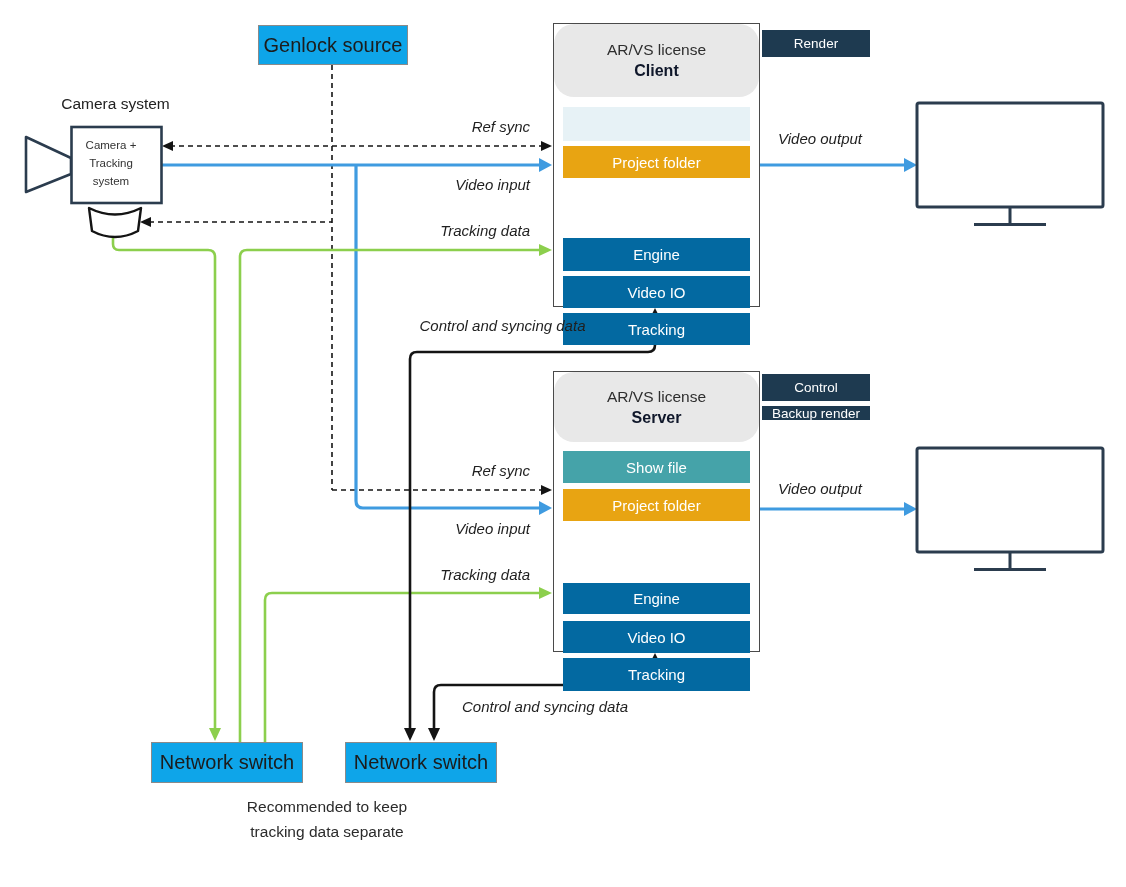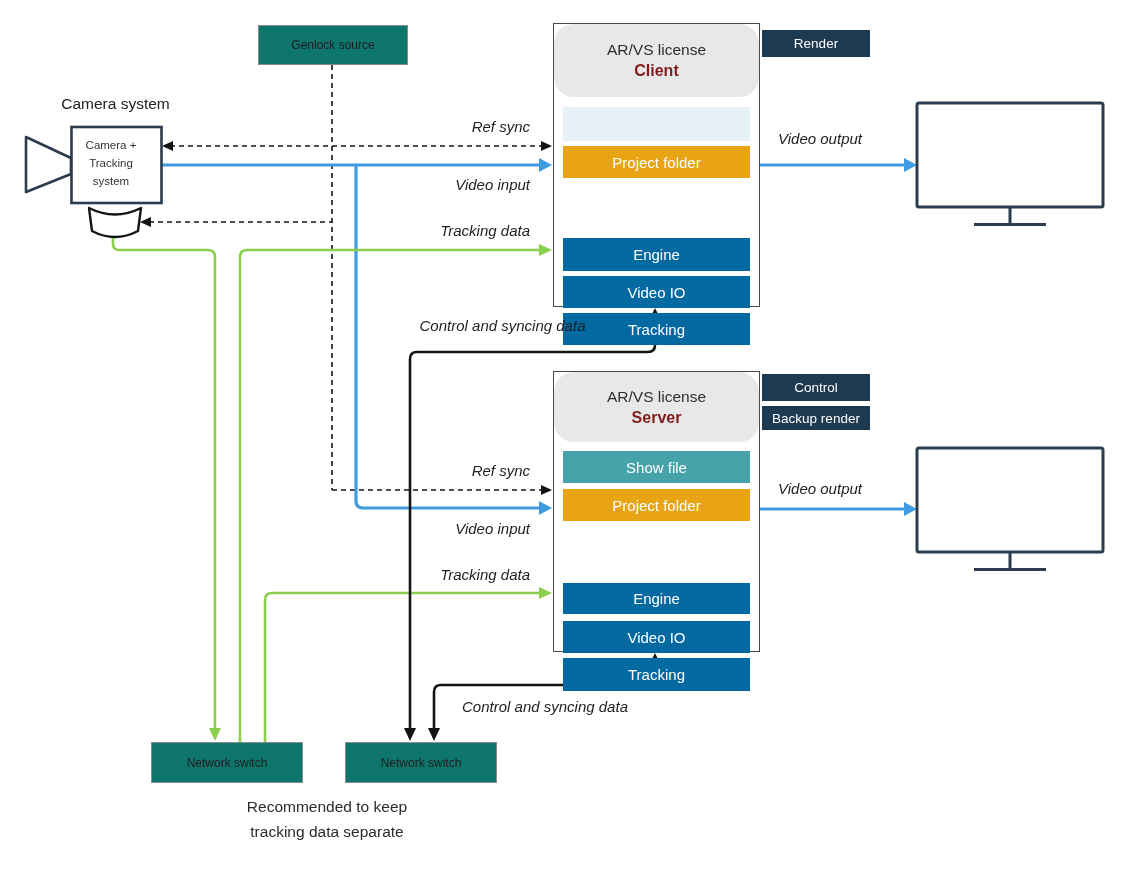--- a/index.html
+++ b/index.html
@@ -3,33 +3,33 @@
 <meta charset="utf-8">
 <style>
   html,body{margin:0;padding:0;background:#ffffff;}
   #canvas{
     position:relative;width:1126px;height:887px;background:#ffffff;
     font-family:"Liberation Sans", sans-serif;overflow:hidden;
   }
   #wires{position:absolute;left:0;top:0;width:1126px;height:887px;}
 
   .plain-box{
-    position:absolute;background:#0f766e;border:1.5px solid #8a8a8a;
+    position:absolute;background:#0ea5e9;border:1.5px solid #8a8a8a;
     display:flex;align-items:center;justify-content:center;
-    font-size:12px;color:#1c1c1c;box-sizing:border-box;
+    font-size:20px;color:#1c1c1c;box-sizing:border-box;
   }
   .unit{
     position:absolute;background:#fff;border:1.5px solid #4a4a4a;box-sizing:border-box;
   }
   .unit-header{
     position:absolute;left:0;right:0;top:0;background:#e8e8e8;
     display:flex;flex-direction:column;align-items:center;justify-content:center;gap:3px;border-radius:20px;
   }
   .unit-license{font-size:15.5px;color:#2e2e2e;}
-  .unit-role{font-size:16px;font-weight:bold;color:#7f1d1d;}
+  .unit-role{font-size:16px;font-weight:bold;color:#0f172a;}
   .row{
     position:absolute;left:9px;right:9px;display:flex;align-items:center;justify-content:center;
     color:#ffffff;font-size:15px;
   }
   .row.placeholder{background:#e7f2f6;}
   .row.project{background:#e8a412;}
   .row.module{background:#0369a1;margin-top:45px;}
   .row.showfile{background:#45a3a9;}
   .badge{
     position:absolute;background:#1e3a50;color:#ffffff;font-size:13.5px;
@@ -150,21 +150,21 @@
       <div class="unit-license">AR/VS license</div>
       <div class="unit-role">Server</div>
     </div>
     <div class="row showfile" style="top:79px;height:32px;">Show file</div>
     <div class="row project" style="top:117px;height:32px;">Project folder</div>
     <div class="row module" style="top:166px;height:31px;">Engine</div>
     <div class="row module" style="top:204px;height:32px;">Video IO</div>
     <div class="row module" style="top:241px;height:33px;">Tracking</div>
   </div>
   <div class="badge" style="left:762px;top:374px;width:108px;height:27px;">Control</div>
-  <div class="badge" style="left:762px;top:406px;width:108px;height:24px;">Backup render</div>
+  <div class="badge" style="left:762px;top:406px;width:108px;height:14px;">Backup render</div>
 
   <div class="plain-box" style="left:151px;top:742px;width:152px;height:41px;">Network switch</div>
   <div class="plain-box" style="left:345px;top:742px;width:152px;height:41px;">Network switch</div>
 
   <div class="note">
     <div>Recommended to keep</div>
     <div>tracking data separate</div>
   </div>
 
   <div class="edge-label ra" style="left:430px;top:118px;width:100px;">Ref sync</div>

